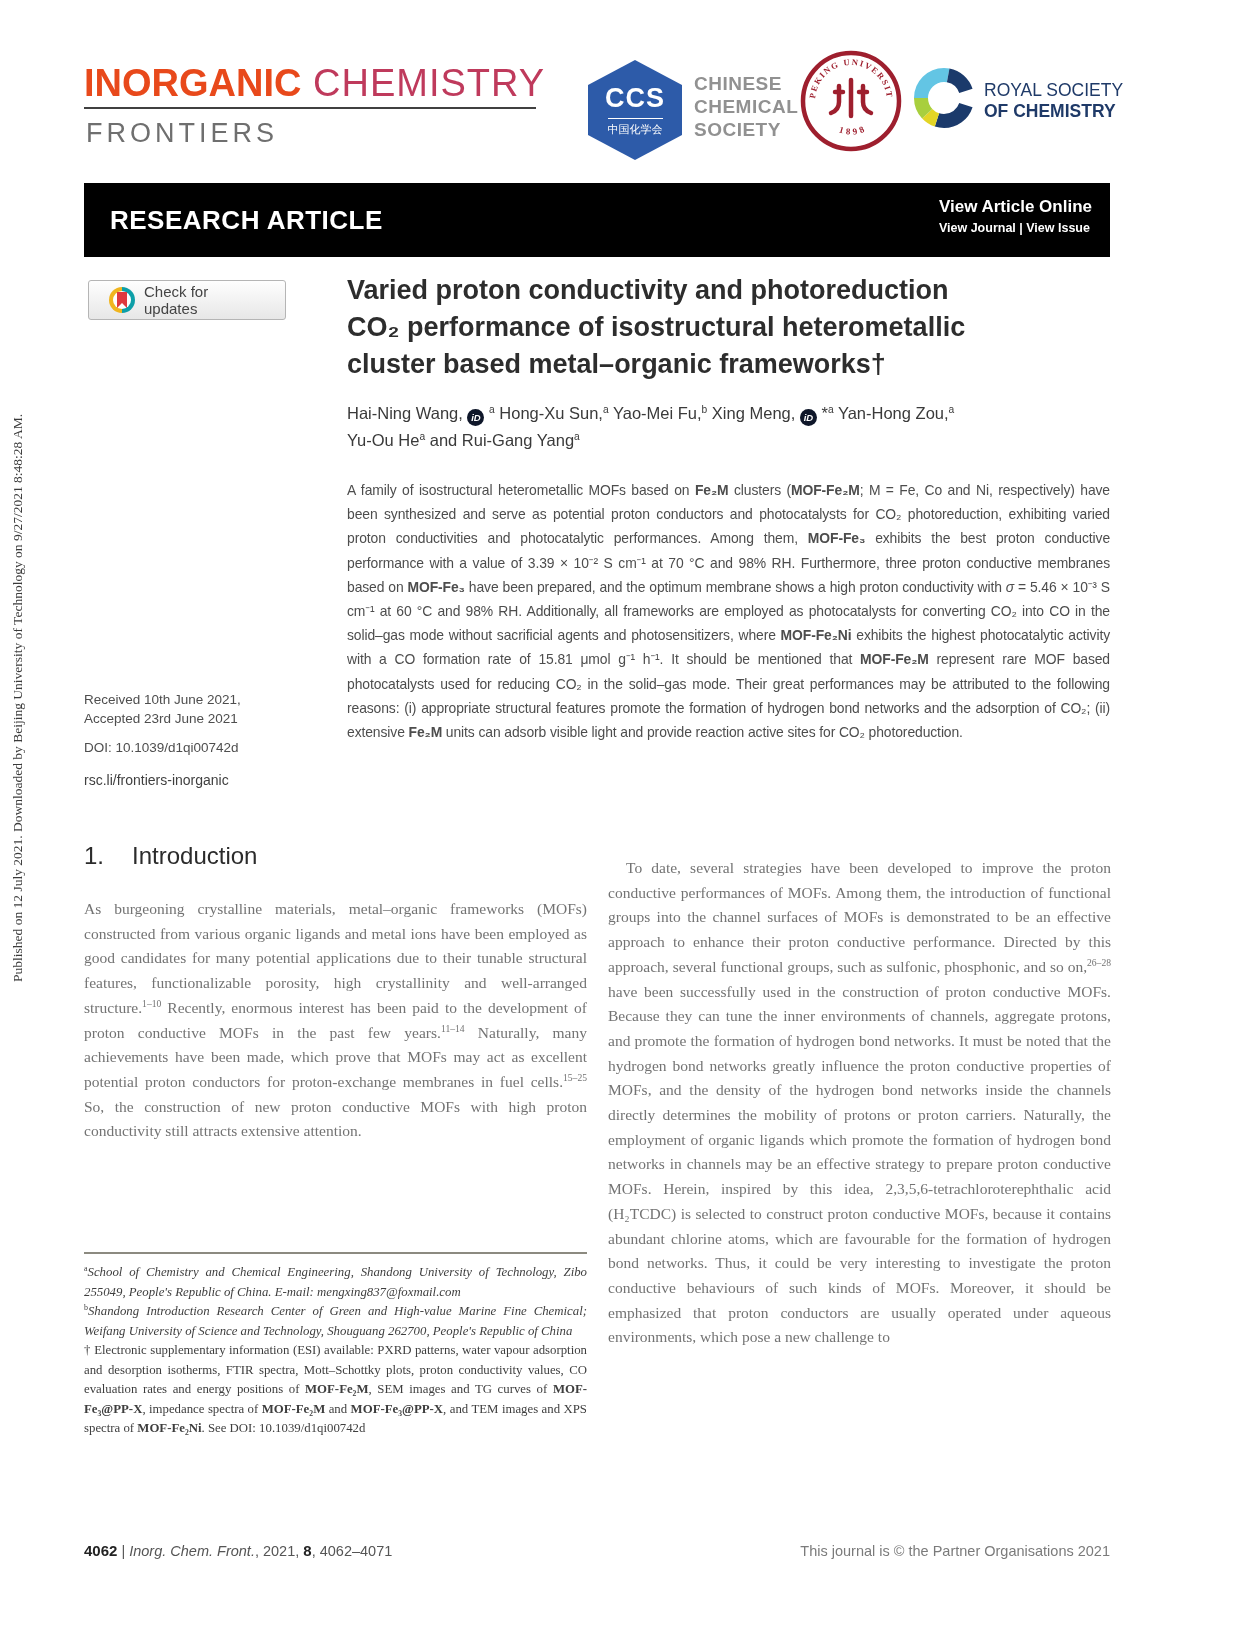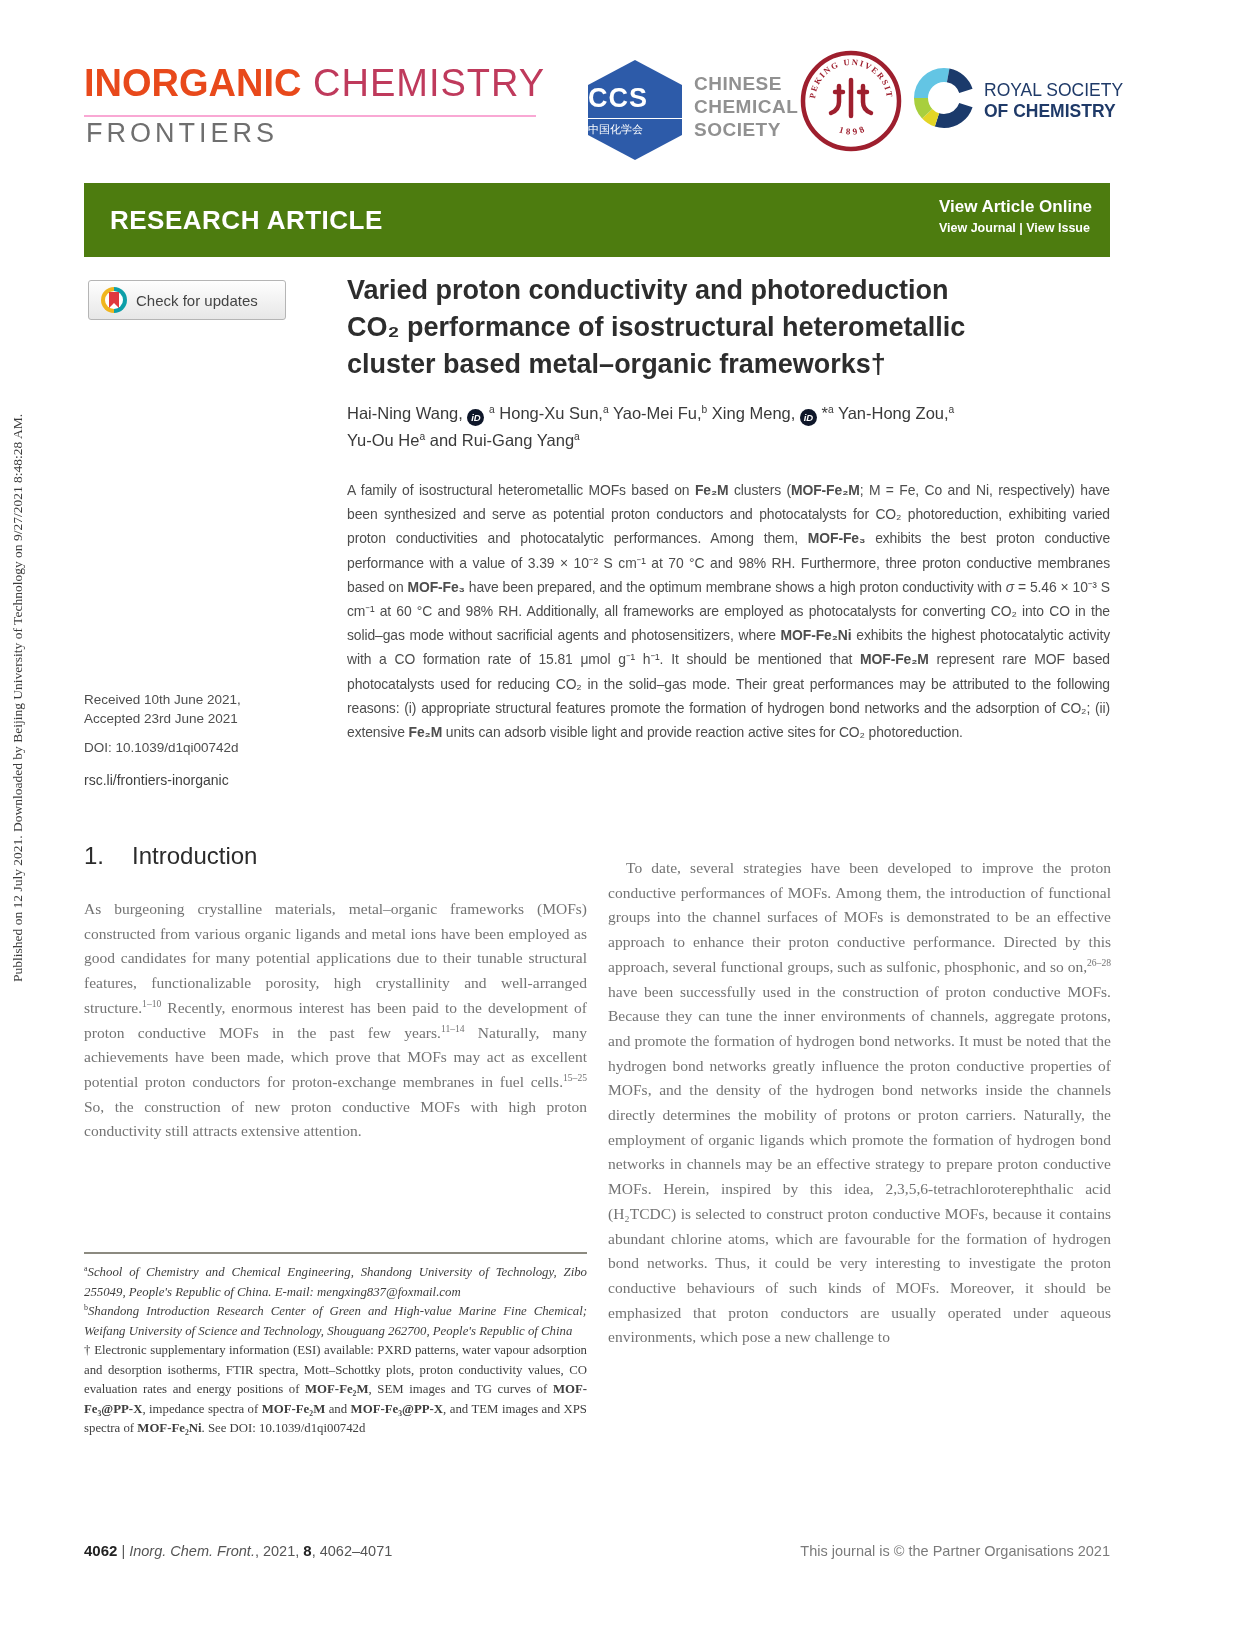--- a/index.html
+++ b/index.html
@@ -15,51 +15,51 @@
   
   .provenance {
     position:absolute; top:982px; left:10px; width:740px;
     transform:rotate(-90deg); transform-origin:0 0;
     font-family:"Liberation Serif", serif; font-size:13.5px; color:#3a3a3a;
     white-space:nowrap;
   }
 
   
   .masthead-title { position:absolute; left:84px; top:62px; width:452px;
-    border-bottom:2px solid #f9a8d4; padding-bottom:10px; white-space:nowrap; }
+    border-bottom:2px solid #404040; padding-bottom:2px; white-space:nowrap; }
   .mast-primary { font-size:38px; font-weight:bold; color:#e8491b; letter-spacing:0px; }
   .mast-secondary { font-size:38px; font-weight:normal; color:#bf3a5c; letter-spacing:1px; }
   .mast-subtitle { position:absolute; left:86px; top:118px; font-size:27px; color:#6f6f6f; letter-spacing:4px; }
 
   .ccs-logo { position:absolute; left:588px; top:60px; width:94px; height:100px;
     background:#2d5ba9; clip-path:polygon(50% 0,100% 25%,100% 75%,50% 100%,0 75%,0 25%);
-    display:flex; flex-direction:column; justify-content:center; color:#fff; }
+    display:flex; flex-direction:column; align-items:center; justify-content:center; color:#fff; }
   .ccs-abbr { font-size:27px; font-weight:bold; letter-spacing:1px; }
   .ccs-cn { font-size:11px; margin-top:4px; padding-top:3px; border-top:1.5px solid #fff; }
   .ccs-name { position:absolute; left:694px; top:72px; font-size:19px; font-weight:bold;
     color:#919191; line-height:23px; letter-spacing:0.5px; }
 
   .pku-seal { position:absolute; left:800px; top:50px; width:102px; height:102px; }
   .rsc-mark { position:absolute; left:910px; top:64px; width:68px; height:68px; }
   .rsc-text { position:absolute; left:984px; top:80px; font-size:17.5px; color:#1f3a68; line-height:21px; }
   .rsc-text .l2 { font-weight:bold; }
 
   
   .banner { position:absolute; left:84px; top:183px; width:1026px; height:74px;
-    background:#4d7c0f; color:#fff; }
+    background:#000000; color:#fff; }
   .banner-label { position:absolute; left:26px; top:22px; font-size:26px; font-weight:bold; letter-spacing:0.5px; }
   .banner-right { position:absolute; right:18px; top:14px; text-align:left; }
   .view-online { font-size:17px; font-weight:bold; display:block; }
   .view-links { font-size:12.5px; font-weight:bold; display:block; margin-top:4px; }
 
   
   .check-btn { position:absolute; left:88px; top:280px; width:198px; height:40px;
     border:1px solid #b5b5b5; border-radius:3px;
     background:linear-gradient(#fefefe,#e7e7e7);
-    display:flex; align-items:center; gap:9px; padding:0 12px; cursor:pointer; }
+    display:flex; align-items:center; gap:9px; padding:0 20px; cursor:pointer; }
   .check-btn-label { font-size:15px; color:#444; }
   .cm-circle { position:relative; width:26px; height:26px; border-radius:50%;
     background:linear-gradient(90deg,#f0b51e 50%,#0d9fa8 50%); flex:0 0 auto; }
   .cm-circle::after { content:""; position:absolute; inset:4px; background:#fff; border-radius:50%; }
   .cm-flag { position:absolute; left:8px; top:5px; width:10px; height:16px; background:#e0393e;
     clip-path:polygon(0 0,100% 0,100% 100%,50% 68%,0 100%); z-index:1; }
 
   .cite-block { position:absolute; left:84px; top:338px; font-size:14.5px; color:#3f3f3f; line-height:21px; }
   .dates-block { position:absolute; left:84px; top:690px; font-size:13.5px; color:#4e4e4e; line-height:19px; }
   .doi-block { position:absolute; left:84px; top:740px; font-size:13.5px; color:#4e4e4e; }

